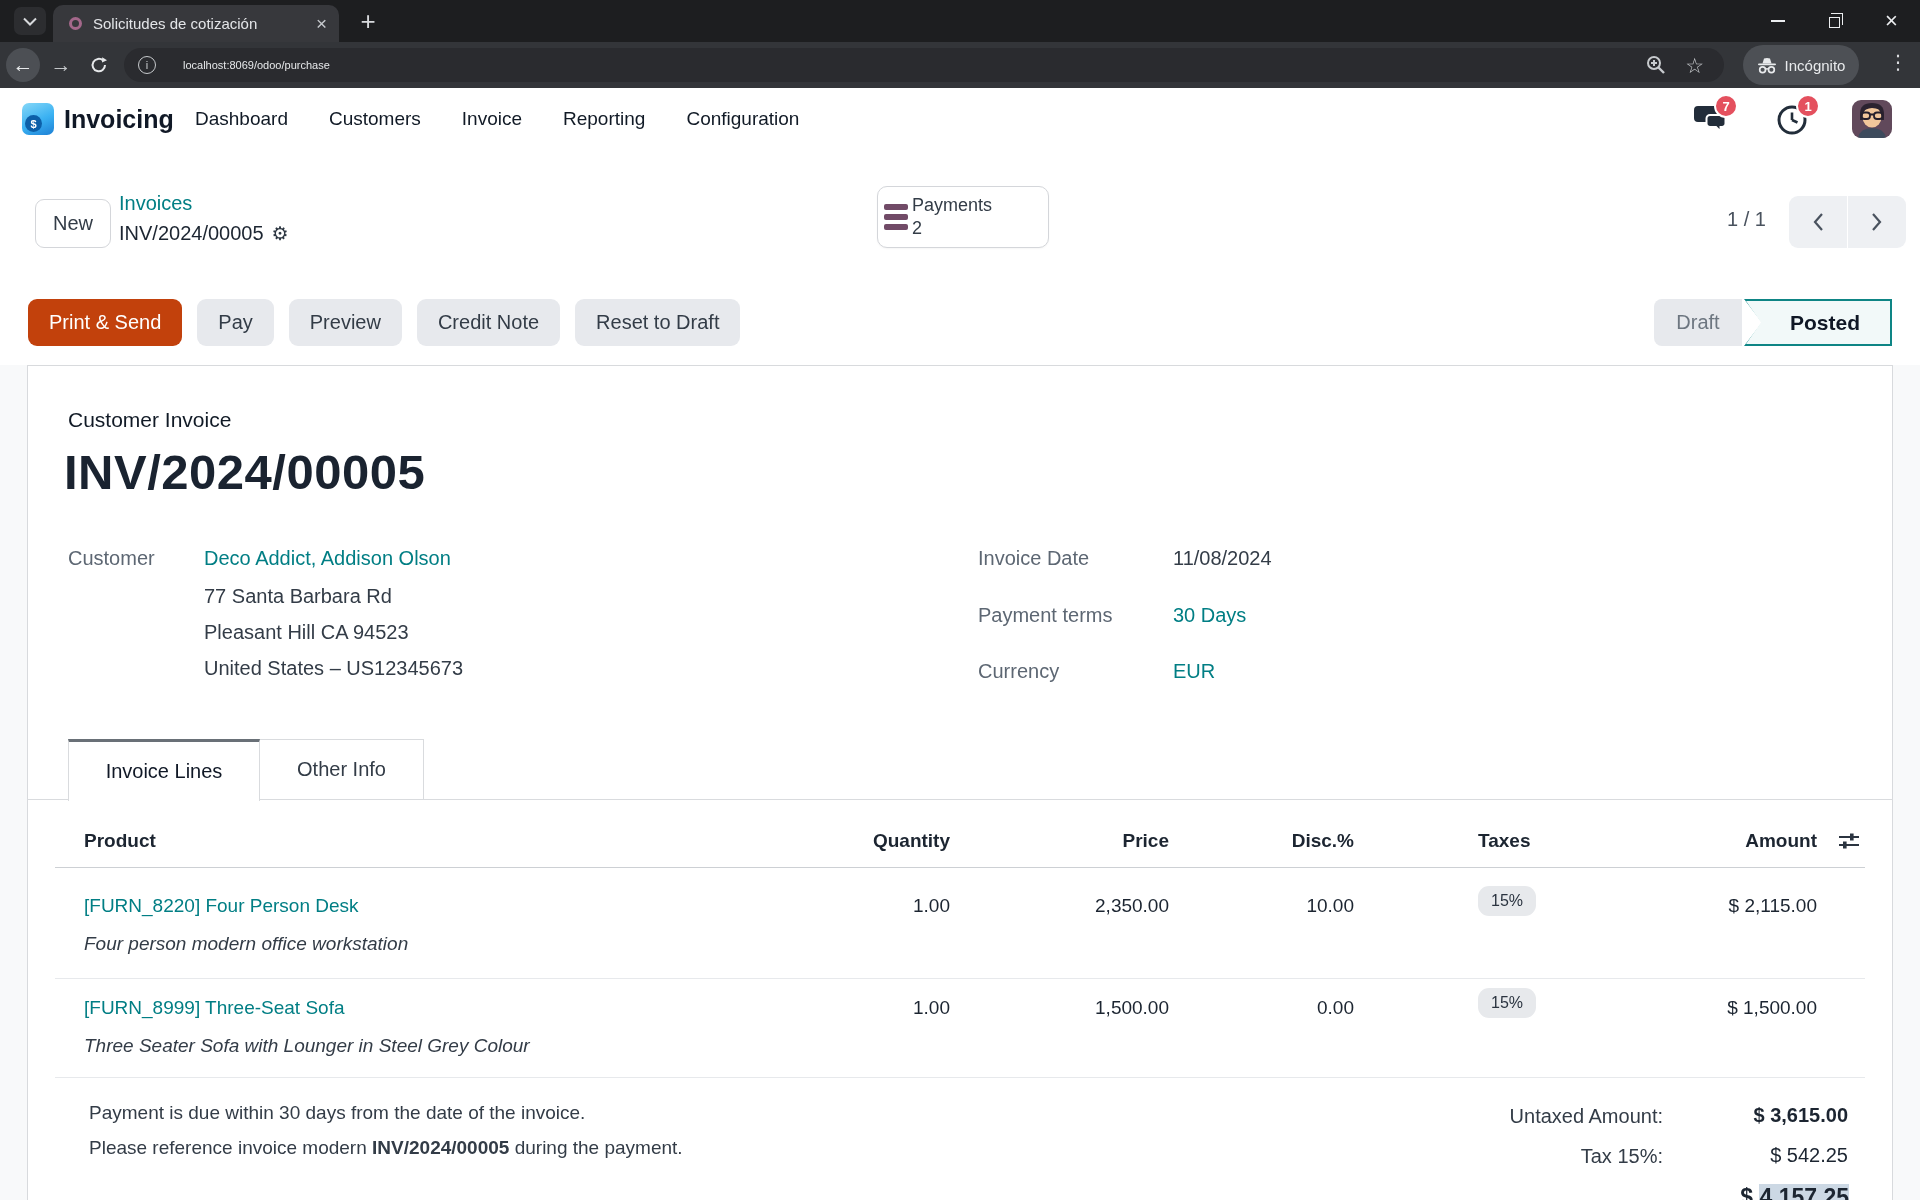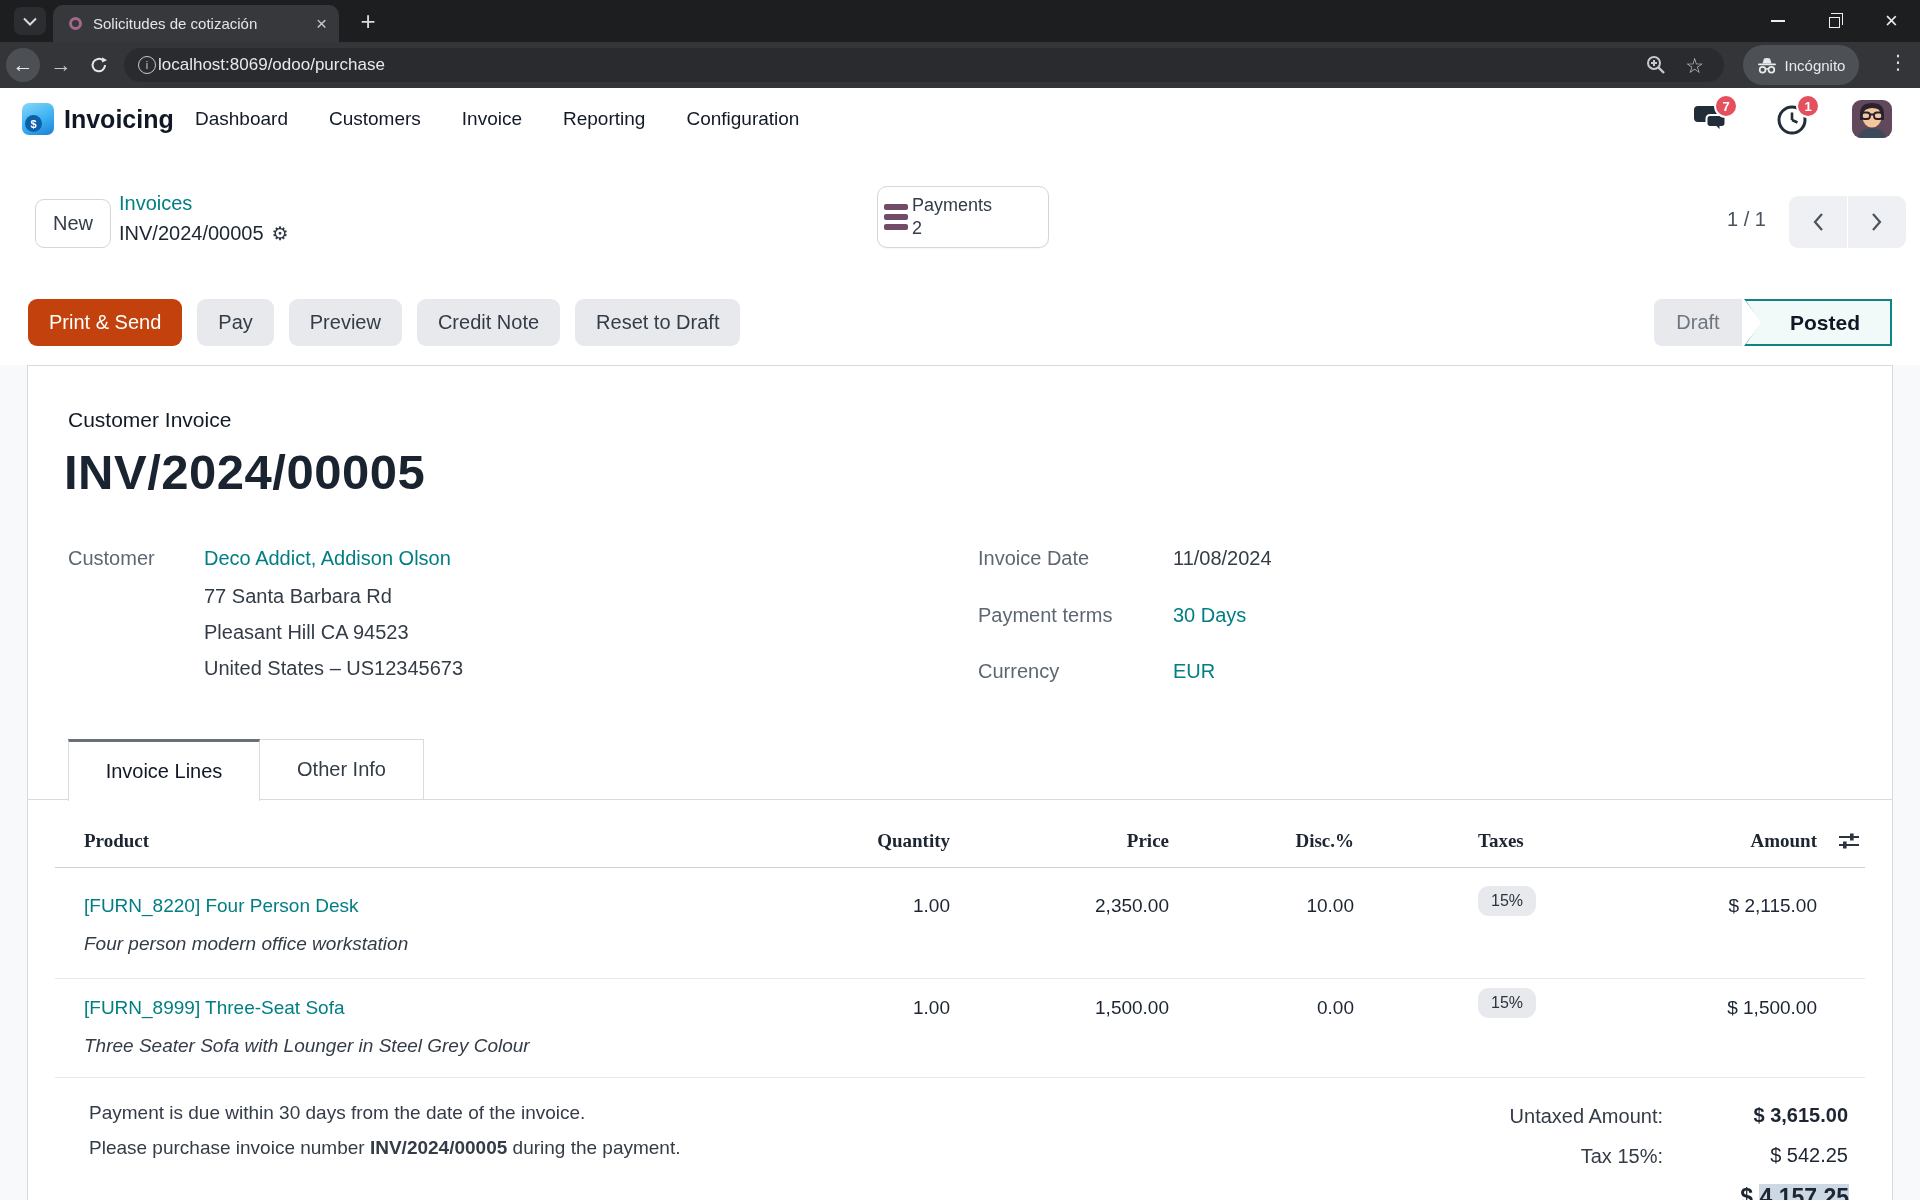--- a/index.html
+++ b/index.html
@@ -22,21 +22,21 @@
   .restore-glyph::before { content:''; position:absolute; left:1px; top:-5px; width:11px; height:11px; border-top:1.6px solid #eceef0; border-right:1.6px solid #eceef0; }
   .close-glyph { font-size:22px; line-height:1; font-weight:300; }
 
   .toolbar { position:absolute; top:42px; left:0; width:1920px; height:46px; background:#333539; }
   .navbtn { position:absolute; top:48px; width:34px; height:34px; border-radius:50%; display:flex; align-items:center; justify-content:center; font-size:21px; color:#e6e8ea; }
   .navbtn.back { left:6px; background:#4c4f54; }
   .navbtn.fwd { left:44px; color:#c3c6c9; }
   .navbtn.reload { left:82px; }
   .urlfield { position:absolute; left:124px; top:48px; width:1600px; height:34px; background:#2a2b2f; border-radius:17px; display:flex; align-items:center; padding:0 14px; }
   .info-circ { width:18px; height:18px; border:1.8px solid #c7cacd; border-radius:50%; color:#c7cacd; font-size:11px; display:flex; align-items:center; justify-content:center; font-style:normal; flex:none; }
-  .url-text { color:#e6e8ea; font-size:17px; margin-left:2px; flex:1; white-space:nowrap; }
+  .url-text { color:#e6e8ea; font-size:11px; margin-left:27px; flex:1; white-space:nowrap; }
   .url-right { display:flex; align-items:center; gap:18px; margin-right:6px; }
   .star-glyph { color:#c7cacd; font-size:21px; line-height:1; }
   .incog-pill { position:absolute; left:1743px; top:45px; width:116px; height:40px; background:#4d5055; border-radius:20px; display:flex; align-items:center; justify-content:center; gap:8px; color:#e8eaec; font-size:15px; }
   .dots { position:absolute; left:1888px; top:50px; color:#dadcdf; font-size:20px; letter-spacing:0; }
 
   
   .onav { position:absolute; top:88px; left:0; width:1920px; height:62px; background:#fff; }
   .app-icon { position:absolute; left:22px; top:103px; width:32px; height:32px; border-radius:7px; background:linear-gradient(155deg,#86d8f8 0%,#3ab1f2 55%,#1d7fd4 100%); }
   .app-icon .dollar { position:absolute; left:3px; top:12px; width:17px; height:17px; border-radius:50%; background:#0c5fa8; color:#fff; font-size:11px; font-weight:bold; display:flex; align-items:center; justify-content:center; }
   .app-name { position:absolute; left:64px; top:105px; font-size:25px; font-weight:700; color:#101826; }
@@ -88,21 +88,21 @@
   .tlink { color:#017e84; }
   .addr { font-size:20px; color:#333c47; }
 
   
   .tabsrow { position:absolute; left:27px; top:739px; width:1866px; height:61px; border-bottom:1px solid #d9dbde; }
   .ntab { position:absolute; top:0; height:61px; display:flex; align-items:center; justify-content:center; font-size:20px; color:#333c47; background:#fff; }
   .ntab.active { left:41px; width:192px; border:1px solid #d9dbde; border-top:3px solid #697077; border-bottom:none; bottom:-1px; height:62px; color:#101826; }
   .ntab.inactive { left:233px; width:164px; border:1px solid #d9dbde; border-left:none; }
 
   
-  .th { font-size:19px; font-weight:700; color:#1c2531; top:830px;font-family:Liberation Serif, serif; }
+  .th { font-size:19px; font-weight:700; color:#1c2531; top:830px; }
   .col-qty  { left:750px;  width:200px; text-align:right; }
   .col-price{ left:969px;  width:200px; text-align:right; }
   .col-disc { left:1154px; width:200px; text-align:right; }
   .col-tax  { left:1478px; }
   .col-amt  { left:1617px; width:200px; text-align:right; }
   .hdr-border { left:55px; top:867px; width:1810px; height:1px; background:#cdd0d4; }
   .row-sep { left:55px; width:1810px; height:1px; background:#e7e9ec; }
   .prod-link { font-size:19px; color:#017e84; }
   .prod-desc { font-size:19px; font-style:italic; color:#333c47; }
   .num { font-size:19px; color:#1c2531; }
@@ -332,21 +332,21 @@
     <div class="abs num col-price" style="top:997px;">1,500.00</div>
     <div class="abs num col-disc" style="top:997px;">0.00</div>
     <div class="abs col-tax" style="top:988px;"><span class="tax-pill">15%</span></div>
     <div class="abs num col-amt" style="top:997px;">$ 1,500.00</div>
     <div class="abs prod-desc" style="left:84px; top:1035px;">Three Seater Sofa with Lounger in Steel Grey Colour</div>
   </div>
   <div class="abs row-sep" style="top:1077px;"></div>
 
   <div class="abs note" style="left:89px; top:1102px;">Payment is due within 30 days from the date of the invoice.</div>
   <div class="abs note" style="left:89px; top:1137px;">
-    <span>Please purchase invoice number </span><b>INV/2024/00005</b><span> during the payment.</span>
+    <span>Please reference invoice modern </span><b>INV/2024/00005</b><span> during the payment.</span>
   </div>
 
   <div class="abs tot-label" style="top:1105px;">Untaxed Amount:</div>
   <div class="abs tot-value bold" style="top:1104px;">$ 3,615.00</div>
   <div class="abs tot-label" style="top:1145px;">Tax 15%:</div>
   <div class="abs tot-value" style="top:1144px;">$ 542.25</div>
   <div class="abs partial-total">
     <span>$</span>&nbsp;<span class="hl">4,157.25</span>
   </div>
 

